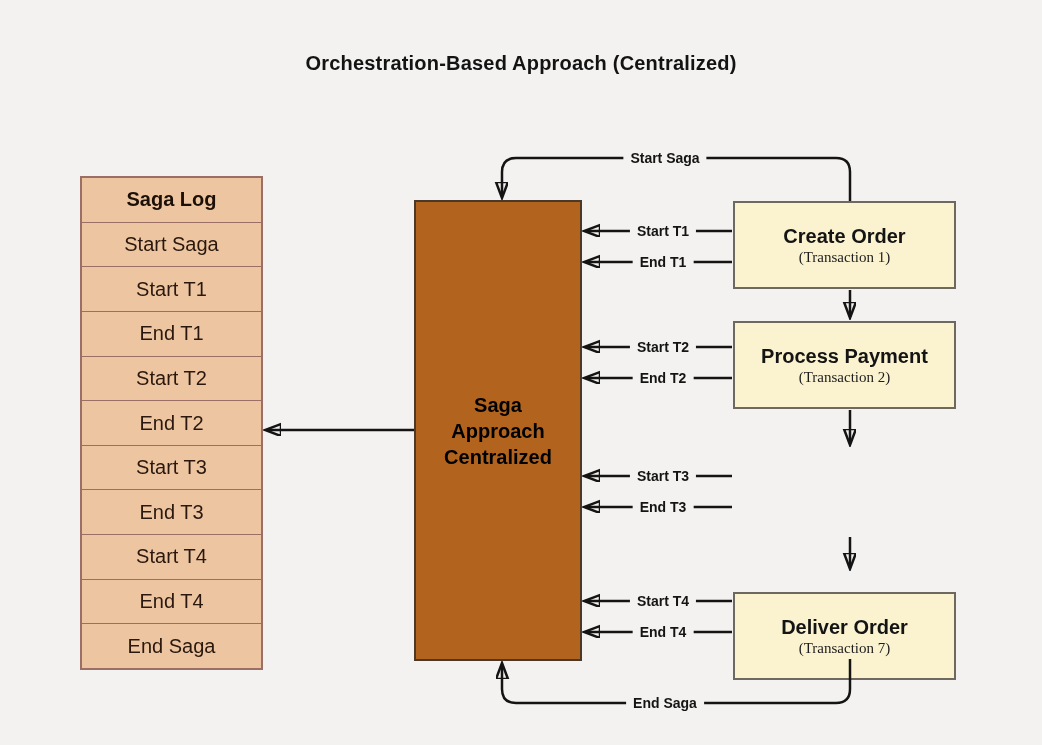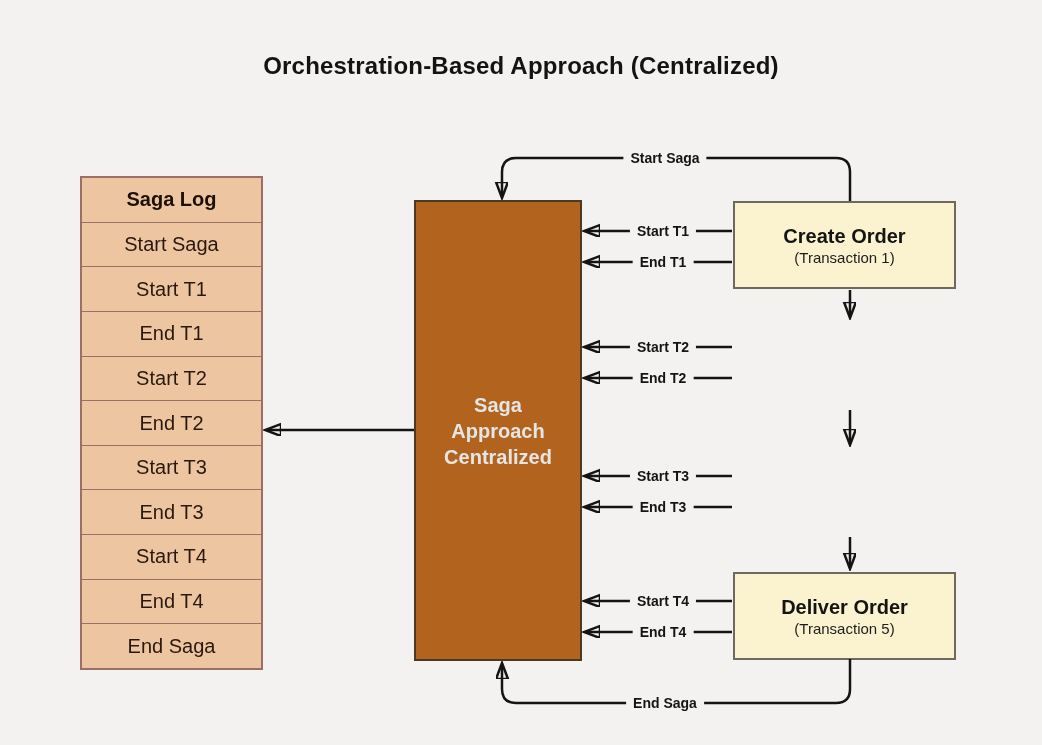--- a/index.html
+++ b/index.html
@@ -9,21 +9,21 @@
   }
   .canvas{
     position:relative;
     width:1042px;height:745px;
     background:#f3f2f0;
     overflow:hidden;
   }
   .page-title{
     position:absolute;left:0;top:52px;width:100%;
     text-align:center;
-    font-size:24px;font-weight:bold;color:#131313;
+    font-size:20px;font-weight:bold;color:#131313;
     letter-spacing:0.2px;
   }
   
   .saga-log{
     position:absolute;left:80px;top:176px;width:183px;height:494px;
     background:#edc6a1;
     border:2px solid #9c6f66;
     box-sizing:border-box;
     display:flex;flex-direction:column;
   }
@@ -38,33 +38,33 @@
   
   .coordinator{
     position:absolute;left:414px;top:200px;width:168px;height:461px;
     background:#b2641e;
     border:2px solid #4c3826;
     box-sizing:border-box;
     display:flex;align-items:center;justify-content:center;
   }
   .coordinator .label{
     text-align:center;
-    font-size:20px;font-weight:bold;color:#e5e5e5;
+    font-size:20px;font-weight:bold;color:#000000;
     line-height:1.3;
   }
   
   .service{
     position:absolute;left:733px;width:223px;height:88px;
     background:#fbf3d0;
     border:2px solid #6e695f;
     box-sizing:border-box;
     display:flex;flex-direction:column;align-items:center;justify-content:center;
   }
   .service .title{font-size:20px;font-weight:bold;color:#141414;}
-  .service .subtitle{font-size:15px;color:#1d1d1d;margin-top:1px;}
+  .service .subtitle{font-size:15px;color:#1d1d1d;margin-top:1px;font-family:Liberation Serif, serif;}
   
   .arrows{
     position:absolute;left:0;top:0;width:1042px;height:745px;
     pointer-events:none;
   }
   .arrows path{
     fill:none;stroke:#141414;stroke-width:2.5px;
   }
   
   .msg-label{
@@ -102,23 +102,27 @@
       <div>Saga</div>
       <div>Approach</div>
       <div>Centralized</div>
     </div>
   </div>
 
   <div class="service" style="top:201px;">
     <div class="title">Create Order</div>
     <div class="subtitle">(Transaction 1)</div>
   </div>
-  <div class="service" style="top:572px;">
+  <div class="service" style="top:321px;">
+    <div class="title">Process Payment</div>
+    <div class="subtitle">(Transaction 2)</div>
+  </div>
+  <div class="service" style="top:592px;">
     <div class="title">Deliver Order</div>
-    <div class="subtitle">(Transaction 5)</div>
+    <div class="subtitle">(Transaction 7)</div>
   </div>
 
   <svg class="arrows" viewBox="0 0 1042 745">
     <defs>
       <marker id="ah" markerUnits="userSpaceOnUse" markerWidth="18" markerHeight="14" refX="14" refY="6" orient="auto">
         <path d="M0,0 L16,6 L0,12 Z" fill="#141414" stroke="none"></path>
       </marker>
     </defs>
 
     <path d="M850,201 V172 Q850,158 836,158 H516 Q502,158 502,172 V196" marker-end="url(#ah)"></path>

